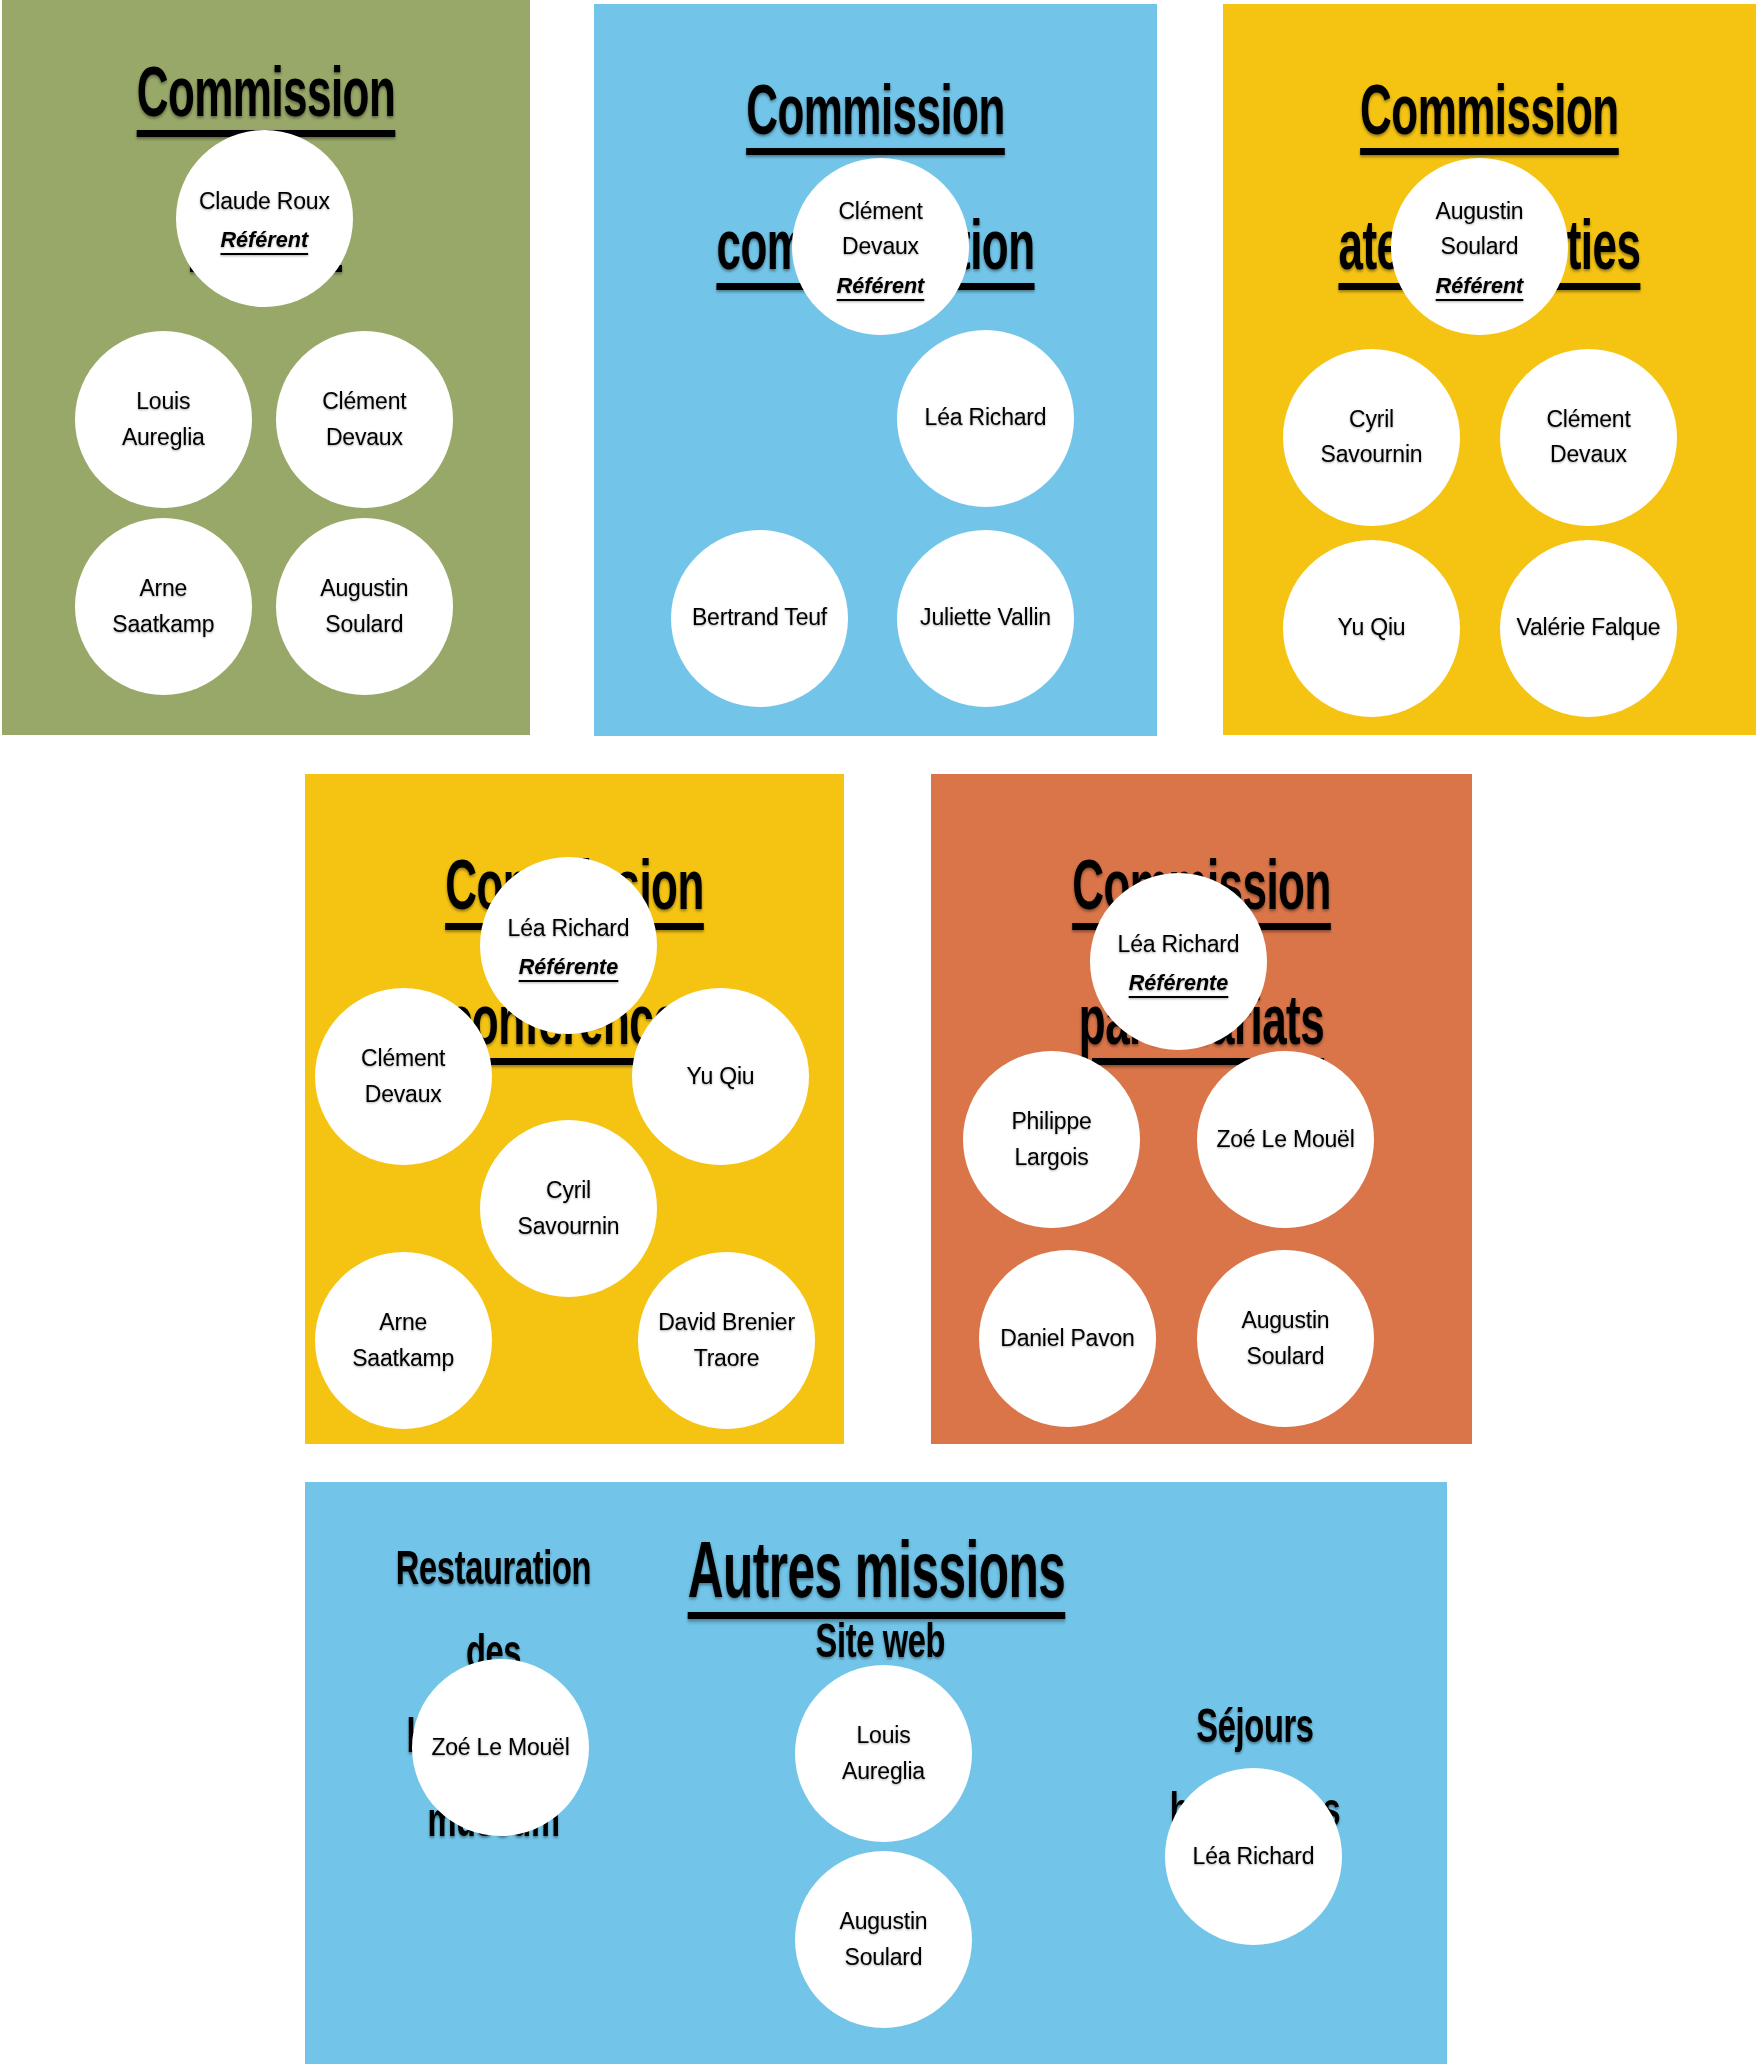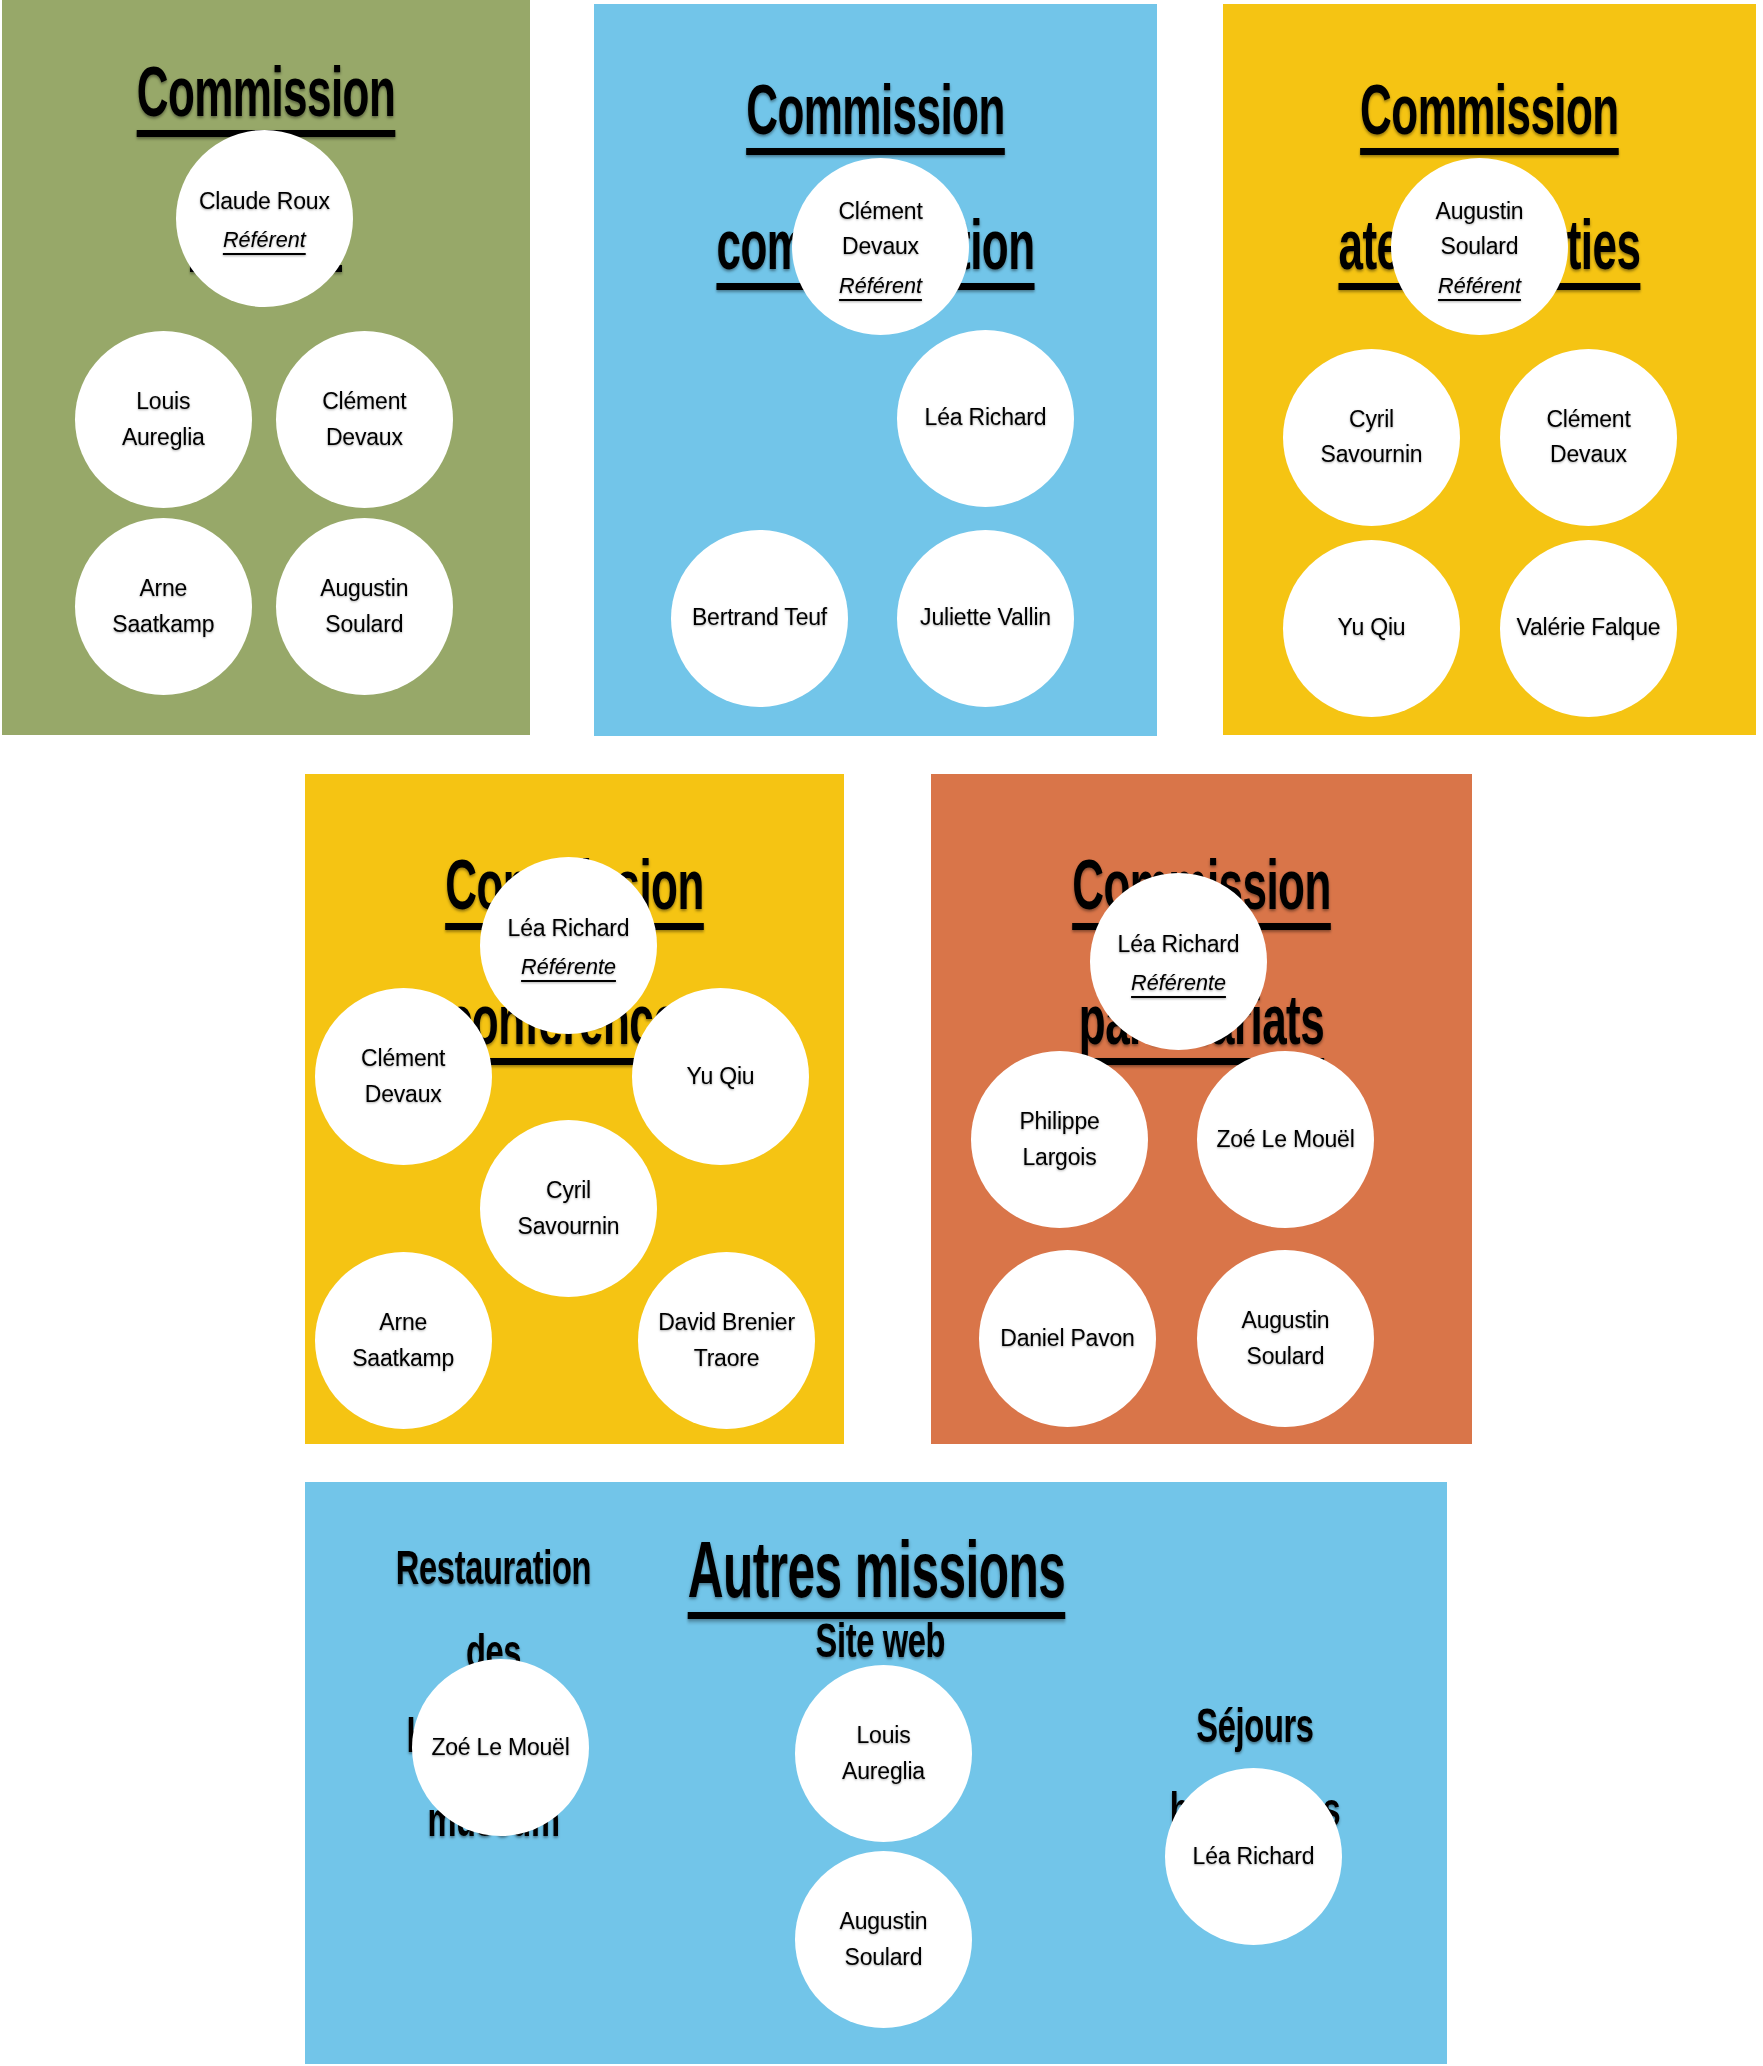--- a/index.html
+++ b/index.html
@@ -27,21 +27,21 @@
     background:#ffffff; display:flex; flex-direction:column;
     align-items:center; justify-content:center; text-align:center;
     padding:0 13px;
   }
   .name {
     font-size:23px; font-weight:normal; letter-spacing:-0.2px;
     line-height:1.55; white-space:pre-line;
     text-shadow:0 0.9px 2.3px rgba(0,0,0,0.35);
   }
   .role {
-    margin-top:7.4px; font-size:21.6px; font-weight:normal; font-style:italic;
+    margin-top:7.4px; font-size:21.6px; font-weight:bold; font-style:italic;
     text-decoration:underline; text-decoration-thickness:2.3px; text-underline-offset:6.4px;
     text-shadow:0 0.9px 2.3px rgba(0,0,0,0.35);
   }
 
   
   .autres-title {
     display:inline-block;
     font-size:80px; font-weight:bold; letter-spacing:-0.9px; line-height:1.2;
     transform:scaleX(0.62); transform-origin:top center;
     text-decoration:underline; text-decoration-thickness:7.4px; text-underline-offset:14.7px;
@@ -165,21 +165,21 @@
   </section>
 
   <section class="panel p5" style="left: 931px; top: 774px; width: 541px; height: 670px; background: rgb(217, 117, 73);">
     <div class="title-wrap">
       <h2 class="panel-title">Commission partenariats</h2>
     </div>
     <div class="circle" style="left:159px; top:99px;">
       <div class="name">Léa Richard</div>
       <div class="role">Référente</div>
     </div>
-    <div class="circle" style="left:40px; top:277px;">
+    <div class="circle" style="left:32px; top:277px;">
       <div class="name">Philippe
 Largois</div>
     </div>
     <div class="circle" style="left:266px; top:277px;">
       <div class="name">Zoé Le Mouël</div>
     </div>
     <div class="circle" style="left:48px; top:476px;">
       <div class="name">Daniel Pavon</div>
     </div>
     <div class="circle" style="left:266px; top:476px;">

